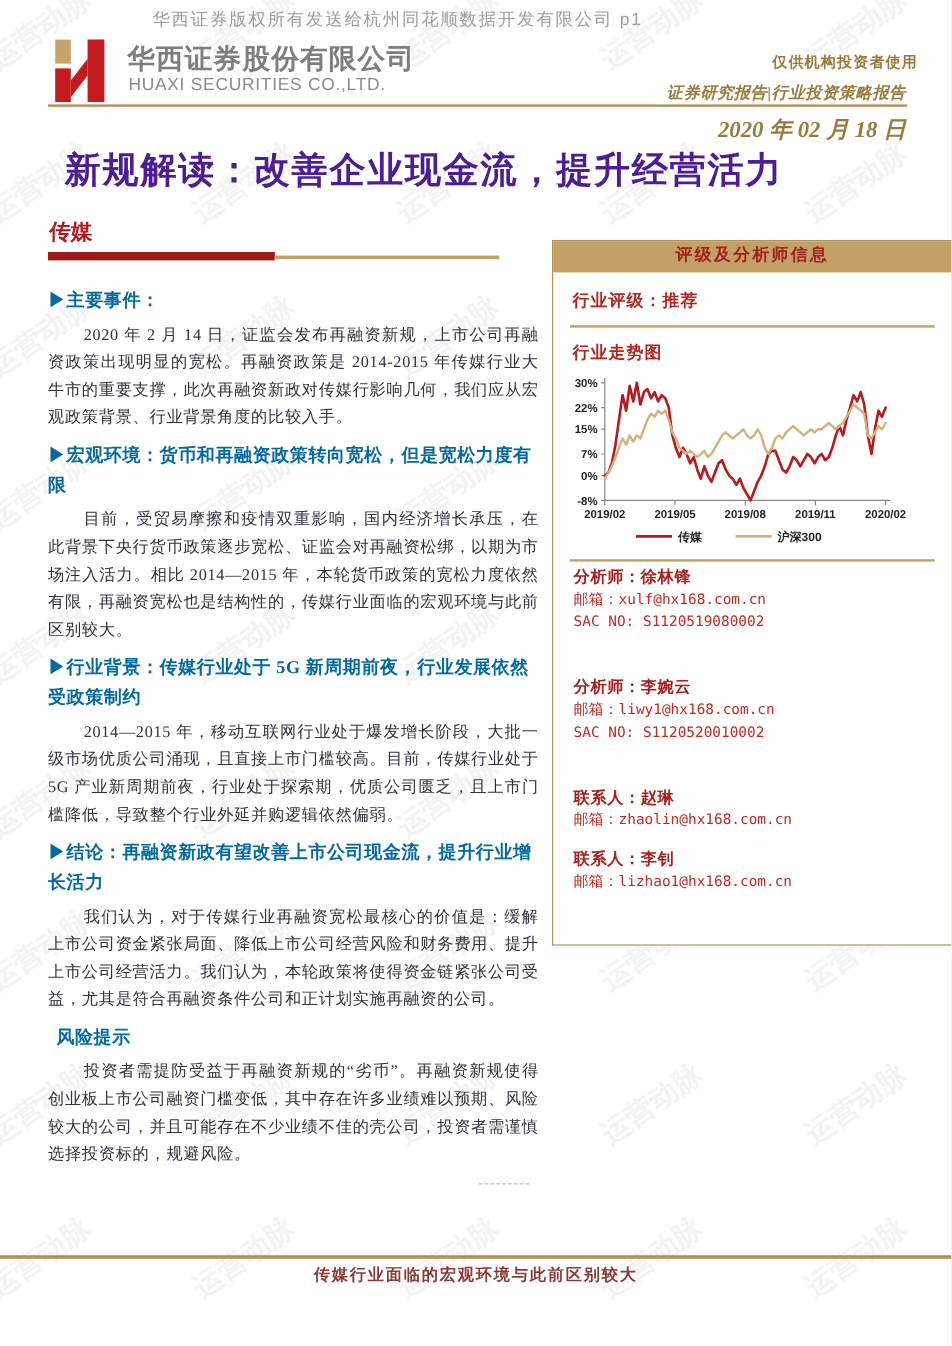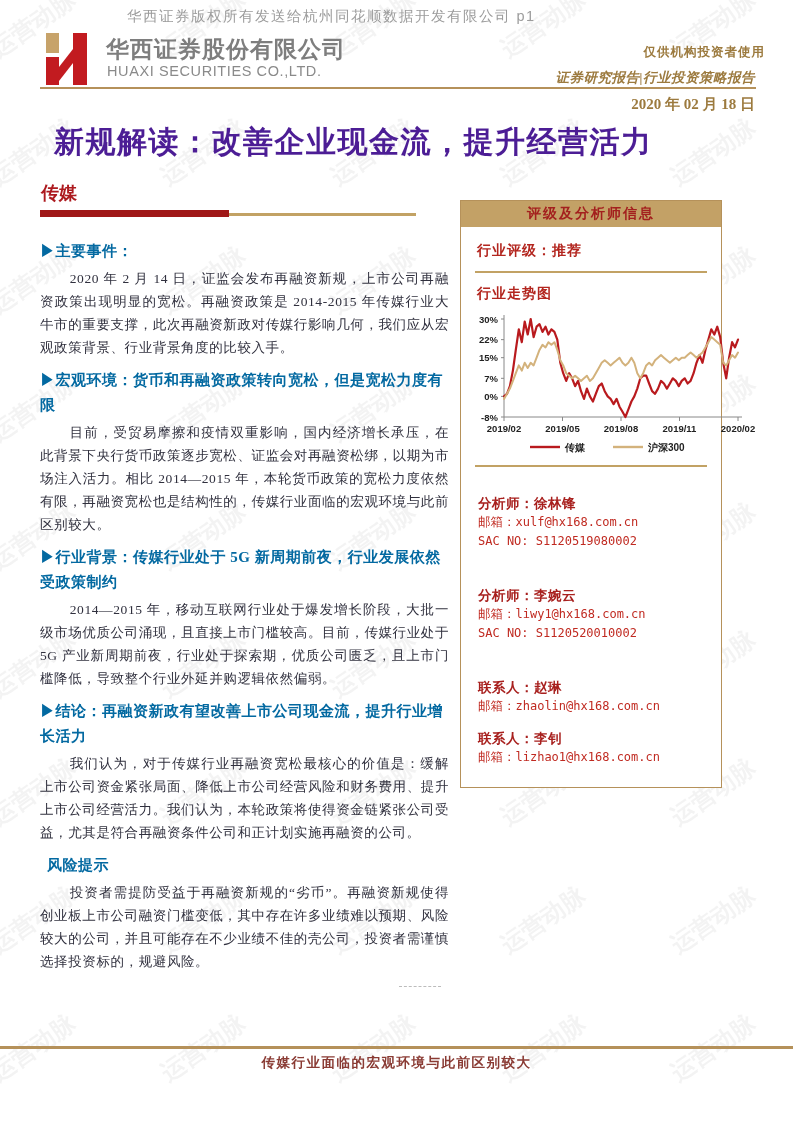--- a/index.html
+++ b/index.html
@@ -23,47 +23,47 @@
   .logo { position:absolute; top:31px; left:40px; width:58px; height:56px; }
   .company-cn { position:absolute; top:34px; left:106px; font-size:23px; font-weight:bold;
     color:#7E7E7E; letter-spacing:1px; font-family:"Liberation Sans", sans-serif; }
   .company-en { position:absolute; top:63px; left:107px; font-size:14.5px; color:#8A8A8A;
     letter-spacing:0.6px; font-family:"Liberation Sans", sans-serif; }
   .meta-audience { position:absolute; top:44px; right:28px; font-size:12.5px; font-weight:bold;
     color:#9C7A3E; letter-spacing:1px; }
   .meta-type { position:absolute; top:69px; right:38px; font-size:13.5px; font-weight:bold;
     color:#9C7A3E; letter-spacing:0.5px;font-style:italic; }
   .header-rule { position:absolute; top:87px; left:40px; width:716px; height:2px; background:#B5915A; }
-  .meta-date { position:absolute; top:95px; right:38px; font-size:15px; color:#9C7A3E; font-weight:bold; }
+  .meta-date { position:absolute; top:95px; right:38px; font-size:19px; color:#9C7A3E; font-weight:bold;font-style:italic; }
 
   .report-title { position:absolute; top:122px; left:54px; width:710px; font-size:30px;
     font-weight:bold; color:#4c1d95; letter-spacing:1.5px; }
   .industry-label { position:absolute; top:181px; left:41px; font-size:18px; font-weight:bold; color:#AD1A1F; }
   .bar-red { position:absolute; top:210px; left:40px; width:189px; height:7px; background:#A01818; }
   .bar-gold { position:absolute; top:213px; left:229px; width:187px; height:2.5px; background:#C2A264; }
 
   
   .left-col { position:absolute; top:230px; left:40px; width:409px; }
   .section-heading { color:#0369a1; font-weight:bold; font-size:15px; line-height:25px;
     margin-top:9px; letter-spacing:0.5px; }
   .section-heading.indent { padding-left:7px; }
   .left-col p { font-size:13.5px; line-height:23px; text-align:justify; text-indent:2.2em;
     margin:3px 0 5px; letter-spacing:0.6px; color:#30303E; }
 
   
-  .side-box { position:absolute; left:460px; top:200px; width:262px; height:588px;
+  .side-box { position:absolute; left:460px; top:200px; width:334px; height:588px;
     border:1.5px solid #B5915A; background:#fff; }
   .box-header { height:26px; line-height:26px; background:#C3A166; text-align:center;
     color:#A3201E; font-weight:bold; font-size:14px; letter-spacing:2px; }
   .rating-row { padding:15px 16px 9px; color:#B3261F; font-size:14px; font-weight:bold; letter-spacing:1px; }
   .gold-divider { height:2px; background:#C2A264; margin:2px 14px 0; }
   .chart-title { padding:12px 16px 2px; color:#B3261F; font-size:14px; font-weight:bold; letter-spacing:1px; }
   .chart-wrap { margin:2px 1px 0; }
 
-  .analyst-list { padding:28px 17px 0; }
+  .analyst-list { padding:4px 17px 0; }
   .entry { margin-bottom:36px; }
   .entry.contact { margin-bottom:14px; }
   .entry .who { color:#A8201E; font-weight:bold; font-size:13.5px; line-height:18px; letter-spacing:0.5px; }
   .entry .line { color:#C02A21; font-size:12.5px; line-height:19px; }
   .entry .mono { font-family:"DejaVu Sans Mono", monospace; font-size:12px; }
 
   .mini-dash { position:absolute; top:986px; left:399px; width:42px; border-top:1.5px dashed #bcbcbc; }
   .footer-rule { position:absolute; top:1046px; left:0; width:793px; height:2.5px; background:#B5915A; }
   .footer-note { position:absolute; top:1054px; left:0; width:100%; text-align:center;
     color:#8A3B34; font-size:13.5px; font-weight:bold; letter-spacing:1.5px; }

